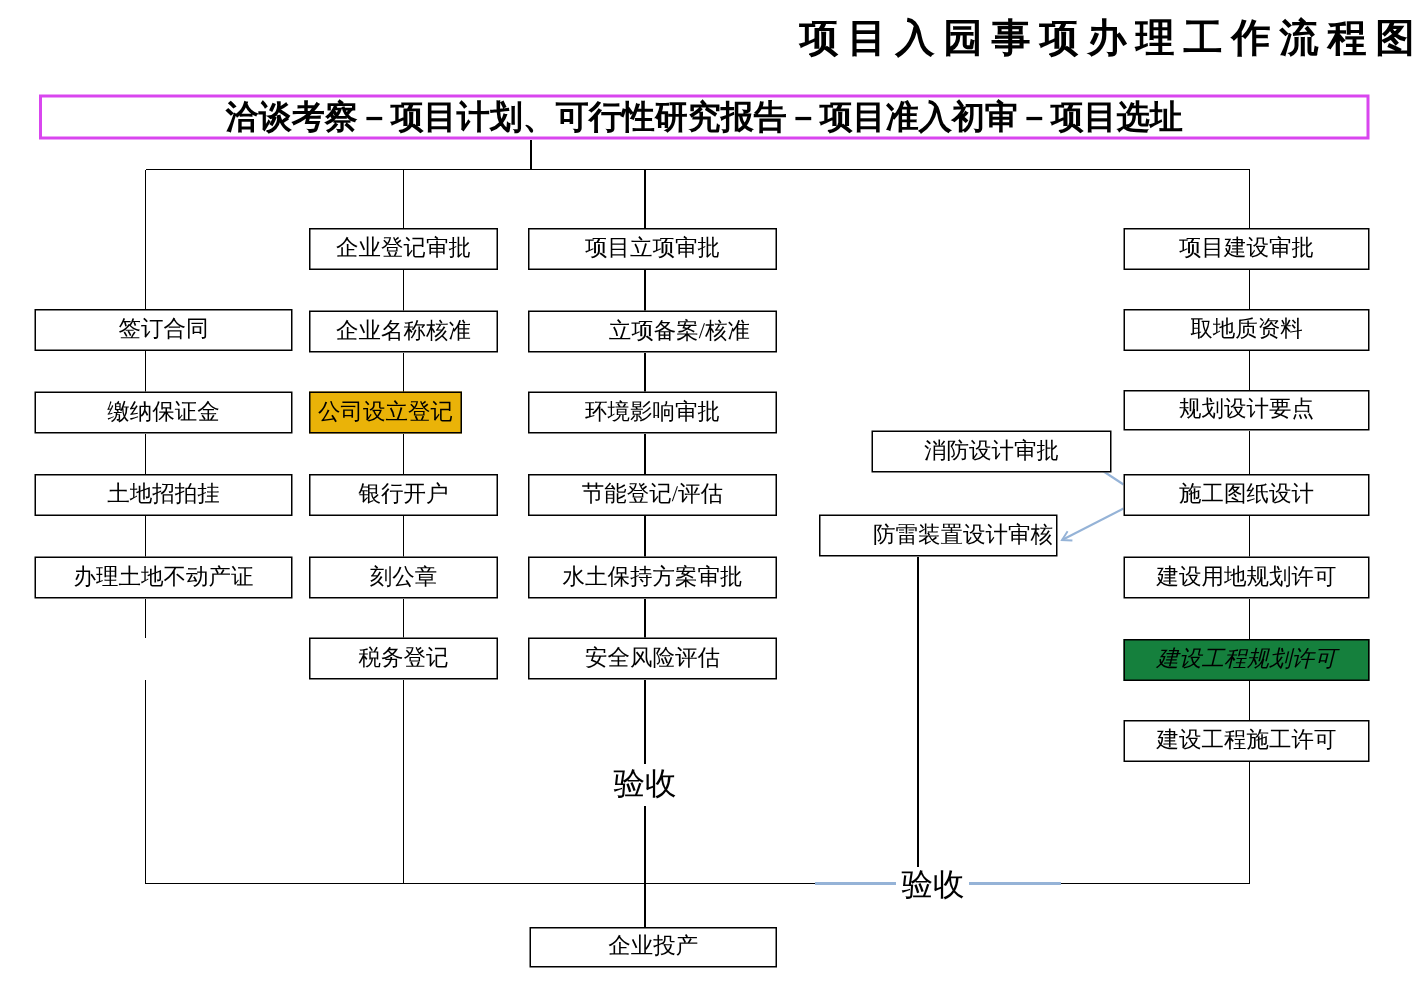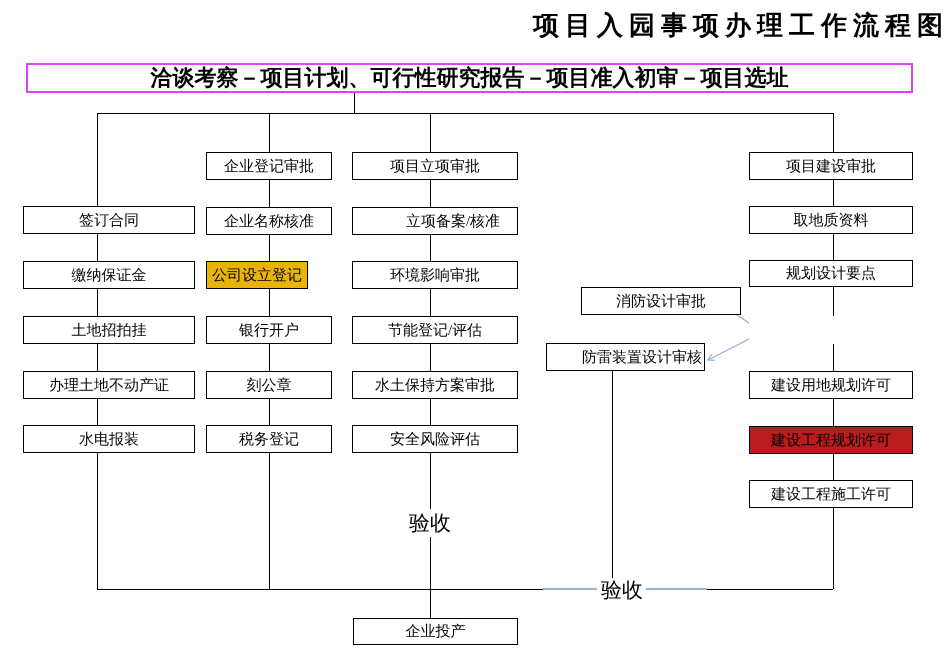--- a/index.html
+++ b/index.html
@@ -79,37 +79,37 @@
       <line x1="543" y1="589" x2="597" y2="589" stroke="#95B3D7" stroke-width="1.5" shape-rendering="crispEdges"></line>
       <line x1="646" y1="589" x2="707" y2="589" stroke="#95B3D7" stroke-width="1.5" shape-rendering="crispEdges"></line>
       <line x1="749" y1="323" x2="711" y2="298" stroke="#95B3D7" stroke-width="1.4" marker-end="url(#arrowhead)"></line>
       <line x1="749" y1="339" x2="708" y2="360" stroke="#95B3D7" stroke-width="1.4" marker-end="url(#arrowhead)"></line>
     </svg>
 
 <div class="node" style="left: 23px; top: 206px; width: 172px; height: 28px; border-color: rgb(0, 0, 0); background: rgb(255, 255, 255);">签订合同</div>
     <div class="node" style="left: 23px; top: 261px; width: 172px; height: 28px; border-color: rgb(0, 0, 0); background: rgb(255, 255, 255);">缴纳保证金</div>
     <div class="node" style="left: 23px; top: 316px; width: 172px; height: 28px; border-color: rgb(0, 0, 0); background: rgb(255, 255, 255);">土地招拍挂</div>
     <div class="node" style="left: 23px; top: 371px; width: 172px; height: 28px; border-color: rgb(0, 0, 0); background: rgb(255, 255, 255);">办理土地不动产证</div>
-    <div class="node" style="left: 23px; top: 425px; width: 172px; height: 28px; border-color: rgb(0, 0, 0); background: rgb(255, 255, 255);">水电报装</div>
     <div class="node" style="left: 206px; top: 152px; width: 126px; height: 28px; border-color: rgb(0, 0, 0); background: rgb(255, 255, 255);">企业登记审批</div>
     <div class="node" style="left: 206px; top: 207px; width: 126px; height: 28px; border-color: rgb(0, 0, 0); background: rgb(255, 255, 255);">企业名称核准</div>
     <div class="node" style="left: 206px; top: 261px; width: 102px; height: 28px; border-color: rgb(0, 0, 0); background: #eab308;">公司设立登记</div>
     <div class="node" style="left: 206px; top: 316px; width: 126px; height: 28px; border-color: rgb(0, 0, 0); background: rgb(255, 255, 255);">银行开户</div>
     <div class="node" style="left: 206px; top: 371px; width: 126px; height: 28px; border-color: rgb(0, 0, 0); background: rgb(255, 255, 255);">刻公章</div>
     <div class="node" style="left: 206px; top: 425px; width: 126px; height: 28px; border-color: rgb(0, 0, 0); background: rgb(255, 255, 255);">税务登记</div>
     <div class="node" style="left: 352px; top: 152px; width: 166px; height: 28px; border-color: rgb(0, 0, 0); background: rgb(255, 255, 255);">项目立项审批</div>
     <div class="node" style="left: 352px; top: 207px; width: 166px; height: 28px; border-color: rgb(0, 0, 0); background: rgb(255, 255, 255); padding-left: 36px;">立项备案/核准</div>
     <div class="node" style="left: 352px; top: 261px; width: 166px; height: 28px; border-color: rgb(0, 0, 0); background: rgb(255, 255, 255);">环境影响审批</div>
     <div class="node" style="left: 352px; top: 316px; width: 166px; height: 28px; border-color: rgb(0, 0, 0); background: rgb(255, 255, 255);">节能登记/评估</div>
     <div class="node" style="left: 352px; top: 371px; width: 166px; height: 28px; border-color: rgb(0, 0, 0); background: rgb(255, 255, 255);">水土保持方案审批</div>
     <div class="node" style="left: 352px; top: 425px; width: 166px; height: 28px; border-color: rgb(0, 0, 0); background: rgb(255, 255, 255);">安全风险评估</div>
     <div class="node" style="left: 545px; top: 287px; width: 160px; height: 28px; border-color: rgb(0, 0, 0); background: rgb(255, 255, 255); margin-left: 36px;">消防设计审批</div>
     <div class="node" style="left: 546px; top: 343px; width: 159px; height: 28px; border-color: rgb(0, 0, 0); background: rgb(255, 255, 255); padding-left: 33px;">防雷装置设计审核</div>
     <div class="node" style="left: 749px; top: 152px; width: 164px; height: 28px; border-color: rgb(0, 0, 0); background: rgb(255, 255, 255);">项目建设审批</div>
     <div class="node" style="left: 749px; top: 206px; width: 164px; height: 28px; border-color: rgb(0, 0, 0); background: rgb(255, 255, 255);">取地质资料</div>
     <div class="node" style="left: 749px; top: 260px; width: 164px; height: 27px; border-color: rgb(0, 0, 0); background: rgb(255, 255, 255);">规划设计要点</div>
+    <div class="node" style="left: 749px; top: 316px; width: 164px; height: 28px; border-color: rgb(0, 0, 0); background: rgb(255, 255, 255);">施工图纸设计</div>
     <div class="node" style="left: 749px; top: 371px; width: 164px; height: 28px; border-color: rgb(0, 0, 0); background: rgb(255, 255, 255);">建设用地规划许可</div>
-    <div class="node" style="left: 749px; top: 426px; width: 164px; height: 28px; border-color: rgb(0, 0, 0); background: #b91c1c;">建设工程规划许可</div>
+    <div class="node" style="left: 749px; top: 426px; width: 164px; height: 28px; border-color: rgb(0, 0, 0); background: #15803d; font-style: italic;">建设工程规划许可</div>
     <div class="node" style="left: 749px; top: 480px; width: 164px; height: 28px; border-color: rgb(0, 0, 0); background: rgb(255, 255, 255);">建设工程施工许可</div>
     <div class="node" style="left: 353px; top: 618px; width: 165px; height: 27px; border-color: rgb(0, 0, 0); background: rgb(255, 255, 255);">企业投产</div>
     <div class="free-label" style="left: 430px; top: 523px;">验收</div>
     <div class="free-label" style="left: 622px; top: 590px;">验收</div>
   </div>
 
 </body></html>

